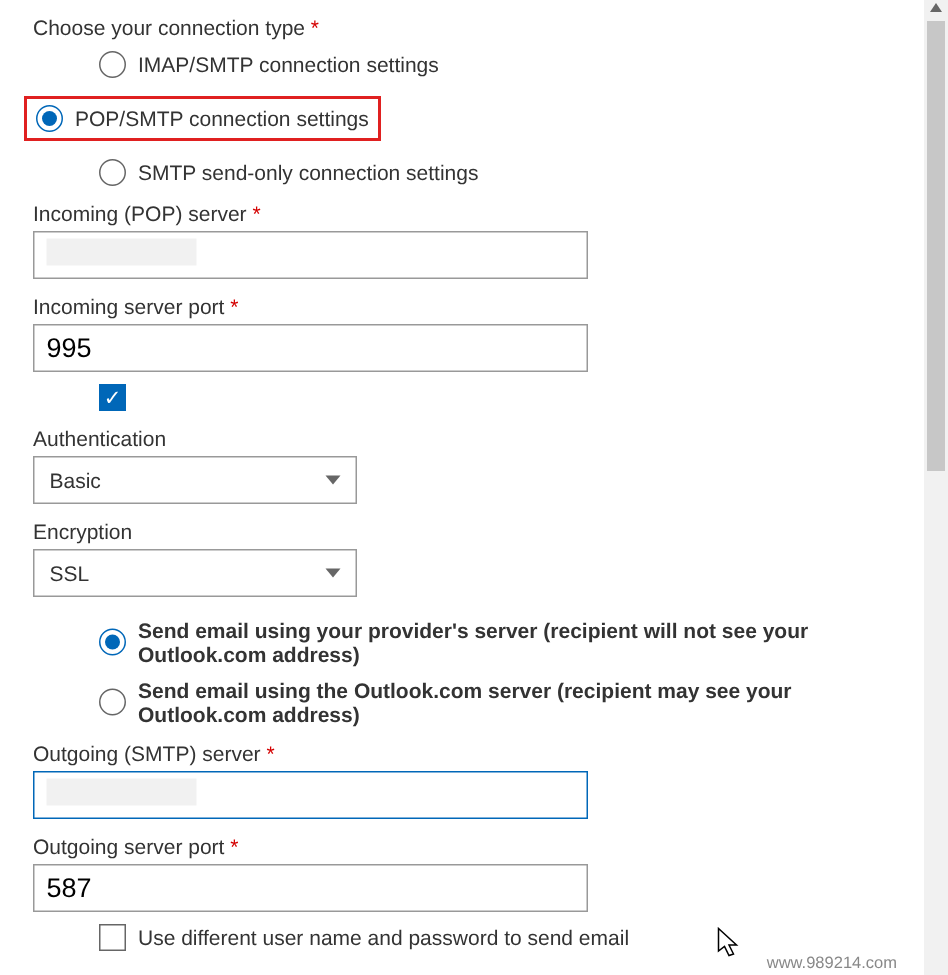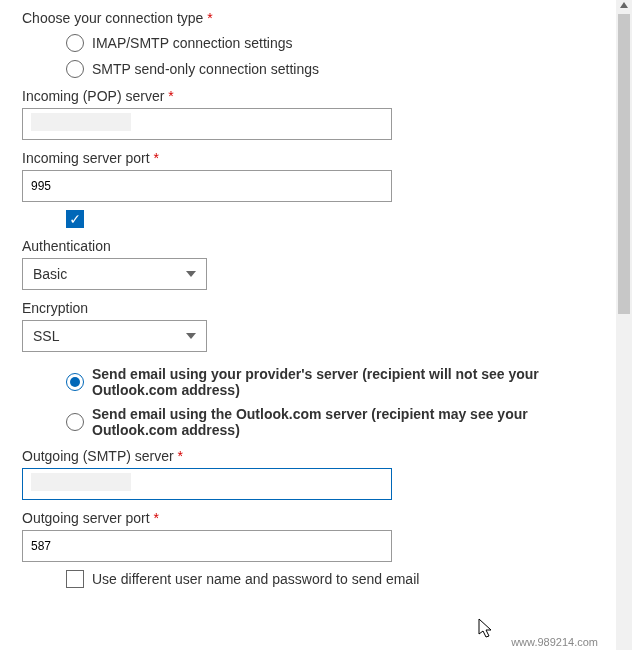--- a/index.html
+++ b/index.html
@@ -66,32 +66,32 @@
     border-color: #0067b8;
     color: #fff;
     font-size: 14px;
     line-height: 1;
   }
   .text-input {
     width: 370px;
     height: 32px;
     border: 1px solid #999;
     padding: 4px 8px;
-    font-size: 12px;
+    font-size: 18px;
     font-family: inherit;
   }
   .text-input.focused { border-color: #0067b8; }
   .redacted {
     background: #f1f1f1;
     width: 100px;
     height: 18px;
     display: inline-block;
   }
   .select {
-    width: 185px;
+    width: 216px;
     height: 32px;
     border: 1px solid #999;
     display: flex;
     align-items: center;
     justify-content: space-between;
     padding: 0 10px;
     margin-top: 4px;
   }
   .chev {
     width: 0; height: 0;
@@ -145,20 +145,24 @@
   <div class="section-label">
     <span>Choose your connection type</span>
     <span class="req">*</span>
   </div>
 
   <div class="radio-row">
     <div class="radio"></div>
     <span>IMAP/SMTP connection settings</span>
   </div>
 
+  <div class="highlight-box">
+    <div class="radio selected"></div>
+    <span>POP/SMTP connection settings</span>
+  </div>
 
   <div class="radio-row">
     <div class="radio"></div>
     <span>SMTP send-only connection settings</span>
   </div>
 
   <div class="field-label">
     <span>Incoming (POP) server</span>
     <span class="req">*</span>
   </div>

